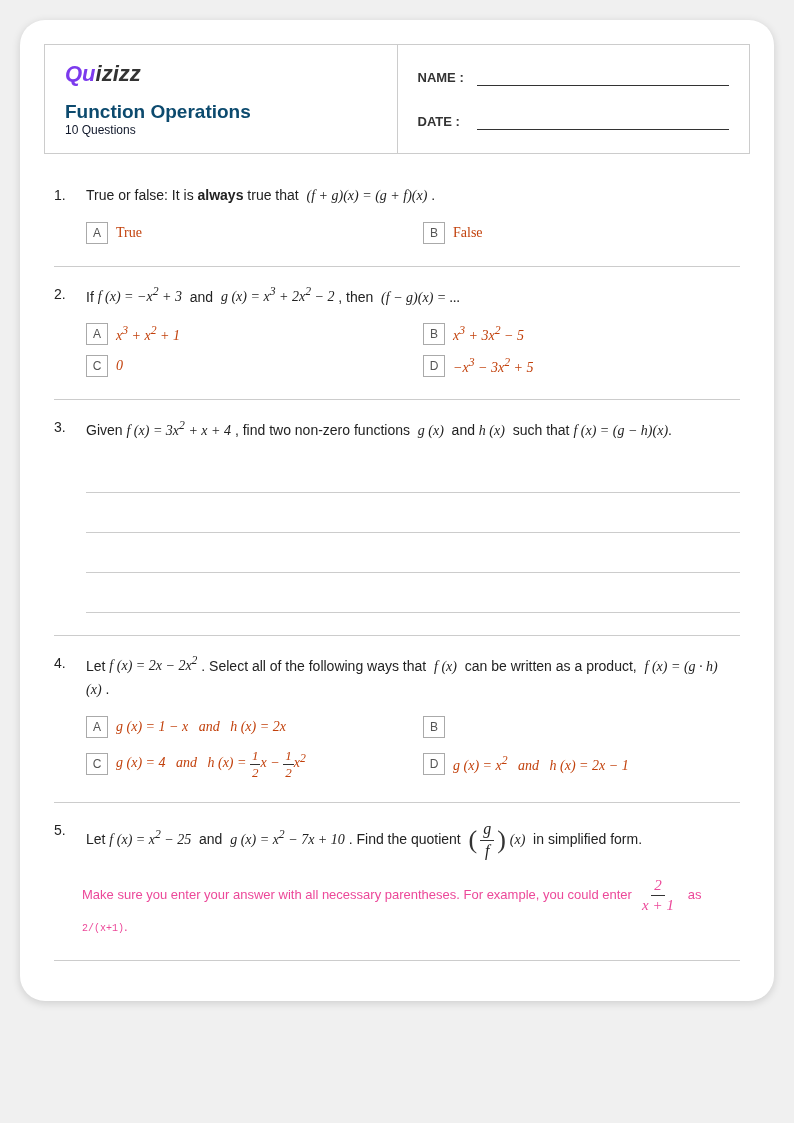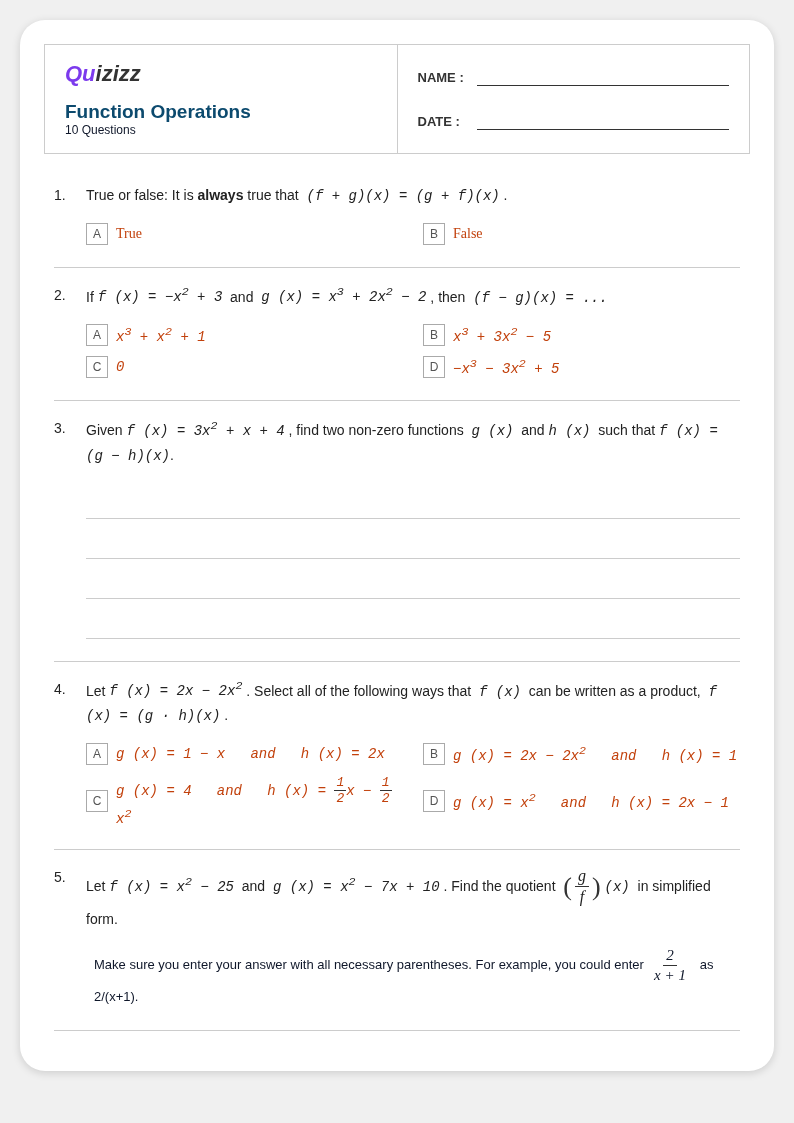--- a/index.html
+++ b/index.html
@@ -131,45 +131,45 @@
       font-family: Arial, sans-serif;
       flex-shrink: 0;
     }
     .option-content {
       font-size: 14px;
       color: #c2410c;
     }
     
     .math {
       font-style: italic;
-      font-family: Liberation Mono, monospace;
+      font-family: Liberation Serif, serif;
     }
     
     .answer-lines {
       margin-left: 32px;
       margin-top: 10px;
     }
     .answer-line {
       border-bottom: 1px solid #ccc;
       height: 36px;
       margin-bottom: 4px;
     }
     
     .section-divider {
       border: none;
       border-top: 1px solid #ccc;
       margin: 16px 0;
     }
     
     .note-block {
-      margin-left: 40px;
+      margin-left: 28px;
       margin-top: 10px;
       font-family: Arial, sans-serif;
       font-size: 13px;
-      color: #0f172a;
+      color: #ec4899;
       line-height: 1.7;
     }
     
     .big-fraction {
       display: inline-flex;
       flex-direction: column;
       align-items: center;
       vertical-align: middle;
       font-style: italic;
       font-family: 'Times New Roman', Times, serif;
@@ -309,21 +309,20 @@
           <span class="math">f (x) = (g · h)(x)</span>&nbsp;.
         </span>
       </div>
       <div class="options-grid-2">
         <div class="option">
           <div class="option-letter">A</div>
           <span class="option-content math">g (x) = 1 − x &nbsp; and &nbsp; h (x) = 2x</span>
         </div>
         <div class="option">
           <div class="option-letter">B</div>
-          <span class="option-content math">g (x) = 2x − 2x<sup>2</sup> &nbsp; and &nbsp; h (x) = 1</span>
         </div>
         <div class="option">
           <div class="option-letter">C</div>
           <span class="option-content math">
             g (x) = 4 &nbsp; and &nbsp; h (x) = <span style="display:inline-flex;flex-direction:column;align-items:center;vertical-align:middle;font-size:13px;">
                 <span style="border-bottom:1.5px solid #333;padding:0 2px;line-height:1.2;">1</span>
                 <span style="padding:0 2px;line-height:1.2;">2</span>
               </span>x − <span style="display:inline-flex;flex-direction:column;align-items:center;vertical-align:middle;font-size:13px;">
                 <span style="border-bottom:1.5px solid #333;padding:0 2px;line-height:1.2;">1</span>
                 <span style="padding:0 2px;line-height:1.2;">2</span>
@@ -355,21 +354,21 @@
           </span>
           <span class="math">(x)</span>&nbsp; in simplified form.
         </span>
       </div>
       <div class="note-block">
         <p>Make sure you enter your answer with all necessary parentheses. For example, you could enter&nbsp;
           <span style="display:inline-flex;flex-direction:column;align-items:center;vertical-align:middle;font-style:italic;font-family:'Times New Roman',Times,serif;font-size:15px;">
             <span style="border-bottom:1.5px solid #333;padding:0 3px;line-height:1.3;">2</span>
             <span style="padding:0 3px;line-height:1.3;">x + 1</span>
           </span>
-          &nbsp; as <span style="font-family:Liberation Sans, sans-serif;font-size:13px;">2/(x+1)</span>.
+          &nbsp; as <span style="font-family:Liberation Mono, monospace;font-size:10px;">2/(x+1)</span>.
         </p>
       </div>
     </div>
 
     <hr class="section-divider">
 
   </div>
 </div>
 
 </body></html>

